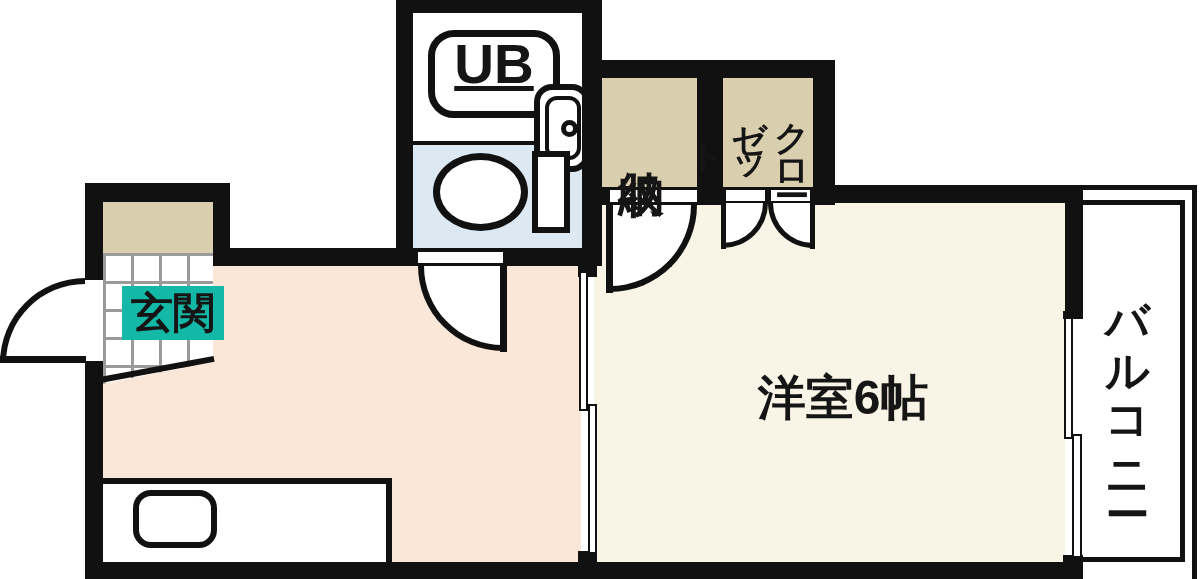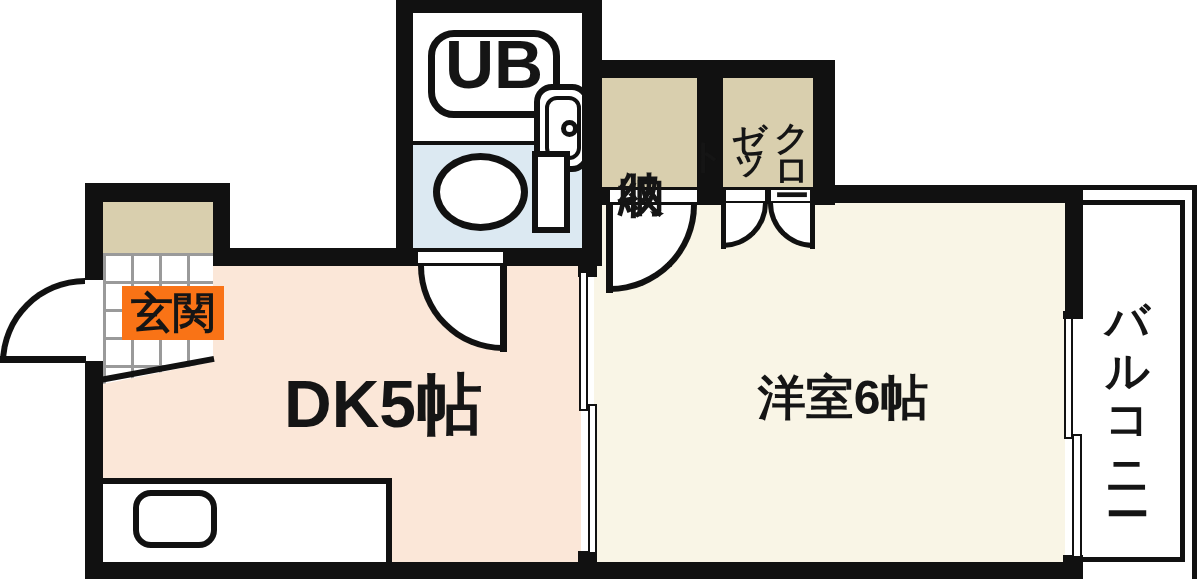--- a/index.html
+++ b/index.html
@@ -99,25 +99,24 @@
 
   <div class="panel" style="left:1064px;top:317px;width:9px;height:122px;"></div>
   <div class="panel" style="left:1072px;top:434px;width:10px;height:124px;"></div>
 
   <div class="rail" style="left:1083px;top:185px;width:114px;height:5px;"></div>
   <div class="rail" style="left:1192px;top:185px;width:5px;height:394px;"></div>
   <div class="rail" style="left:1083px;top:200px;width:102px;height:5px;"></div>
   <div class="rail" style="left:1180px;top:200px;width:5px;height:362px;"></div>
   <div class="rail" style="left:1083px;top:557px;width:102px;height:5px;"></div>
 
-  <div class="label" style="left:428px;top:36px;width:132px;height:58px;font-size:68px;">UB</div>
+  <div class="label" style="left:428px;top:36px;width:132px;height:58px;font-size:55px;text-decoration:underline;">UB</div>
 
-  <div class="label" style="left:122px;top:286px;width:102px;height:54px;font-size:42px;background:#f97316;">玄関</div>
+  <div class="label" style="left:122px;top:286px;width:102px;height:54px;font-size:42px;background:#14b8a6;">玄関</div>
 
-  <div class="label" style="left:256px;top:368px;width:254px;height:74px;font-size:66px;">DK5帖</div>
 
   <div class="label" style="left:698px;top:360px;width:290px;height:76px;font-size:48px;">洋室6帖</div>
 
   <div class="label vtext" style="left:616px;top:82px;width:50px;height:106px;font-size:46px;line-height:1.05;">収納</div>
 
   <div class="label vtext" style="left:717px;top:82px;width:96px;height:110px;font-size:35px;line-height:1.22;">クローゼット</div>
 
   <div class="label vtext" style="left:1102px;top:234px;width:50px;height:300px;font-size:44px;letter-spacing:5px;line-height:1.1;">バルコニー</div>
 
 </div>

